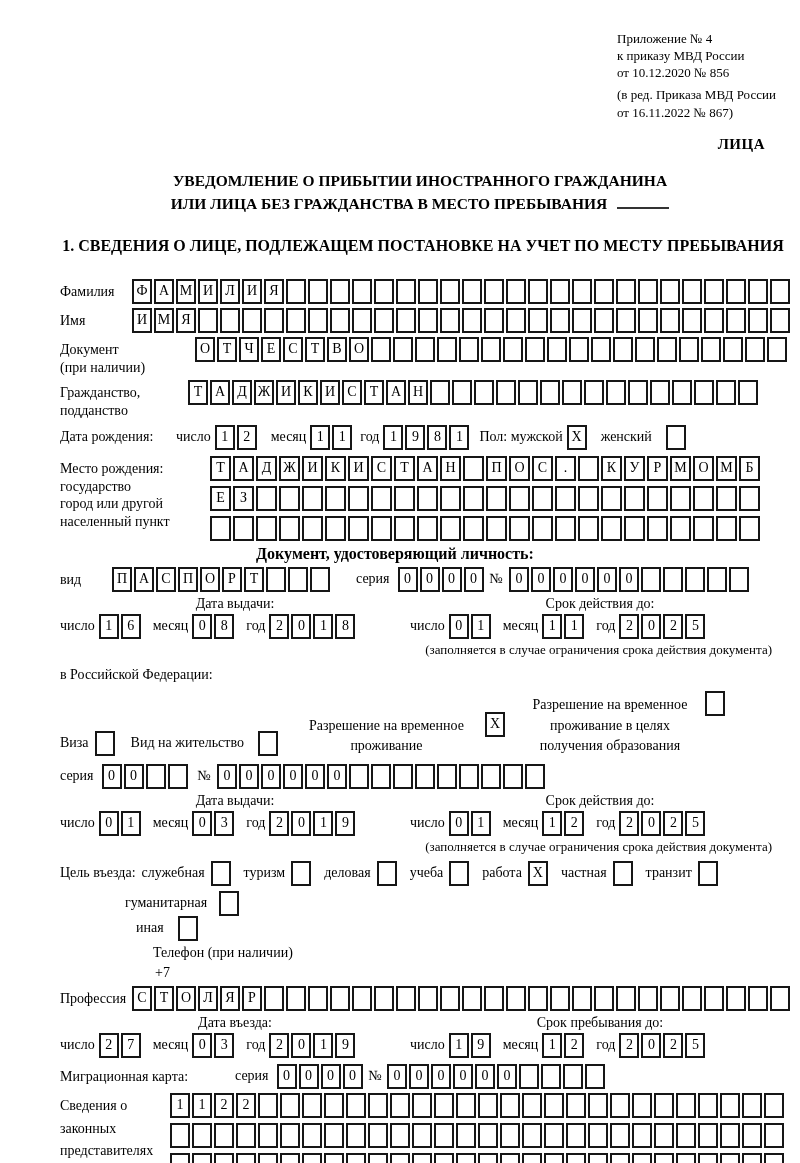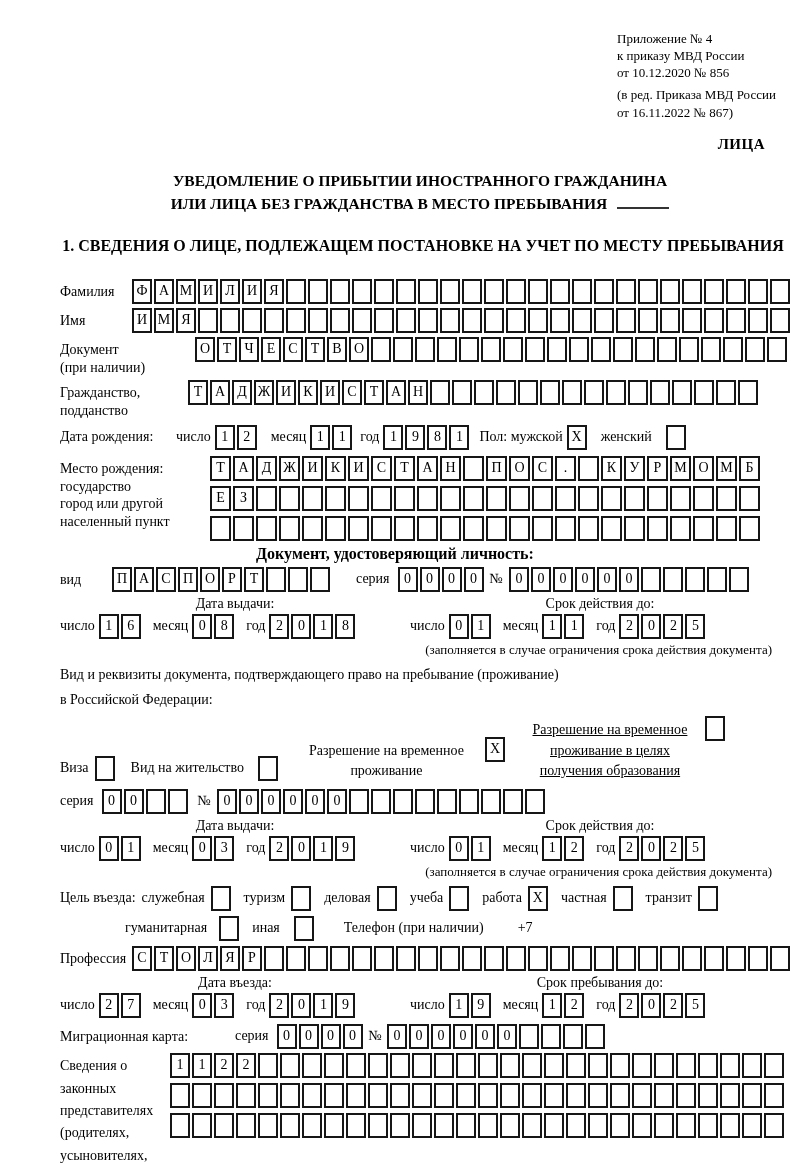--- a/index.html
+++ b/index.html
@@ -41,27 +41,27 @@
   .dates-row { display:flex; margin-bottom:3px; }
   .dates-left { display:flex; width:350px; flex:none; padding-left:0; }
   .dates-right { display:flex; }
   .note-right { text-align:right; font-size:13px; padding-right:18px; margin-bottom:6px; }
 
   .intro { line-height:1.5; margin-top:4px; }
   .opt { display:flex; align-items:flex-start; }
   .opt .olbl { padding-top:4px; margin-right:6px; }
   .opt-center { text-align:center; line-height:1.45; padding-top:2px; }
   .w185c { width:185px; flex:none; }
-  .w178c { width:178px; flex:none;text-decoration:underline; }
+  .w178c { width:178px; flex:none; }
   .visa-row { display:flex; margin-top:6px; margin-bottom:8px;align-items:flex-end; }
   .visa-row .opt + .opt { margin-left:14px; }
 
   .purpose-row { display:flex; margin-bottom:5px; }
   .purpose-row .opt + .opt { margin-left:11px; }
-  .indent65 { margin-left:65px; }
+  .indent65 { margin-left:65px;flex-direction:column; }
 
   .rep-block { display:flex; margin-top:4px; }
   .rep-lines { line-height:1.6; padding-top:2px; }
   .rep-cells .cells { display:block; margin-bottom:5px; }
 </style>
 </head>
 <body>
 
 <div class="page">
 
@@ -180,21 +180,20 @@
           <span class="cells"><span class="cell">1</span><span class="cell">1</span></span>
         </div>
       <div class="dgrp">
           <span class="dlbl">год</span>
           <span class="cells"><span class="cell">2</span><span class="cell">0</span><span class="cell">2</span><span class="cell">5</span></span>
         </div>
     </div>
   </div>
   <div class="note-right">(заполняется в случае ограничения срока действия документа)</div>
 
-  <div class="intro">Вид и реквизиты документа, подтверждающего право на пребывание (проживание)</div>
   <div class="intro">в Российской Федерации:</div>
 
   <div class="visa-row">
     <div class="opt">
       <span class="olbl">Виза</span>
       <span class="cells"><span class="cell"></span></span>
     </div>
     <div class="opt">
       <span class="olbl">Вид на жительство</span>
       <span class="cells" style="margin-left:8px;"><span class="cell"></span></span>

